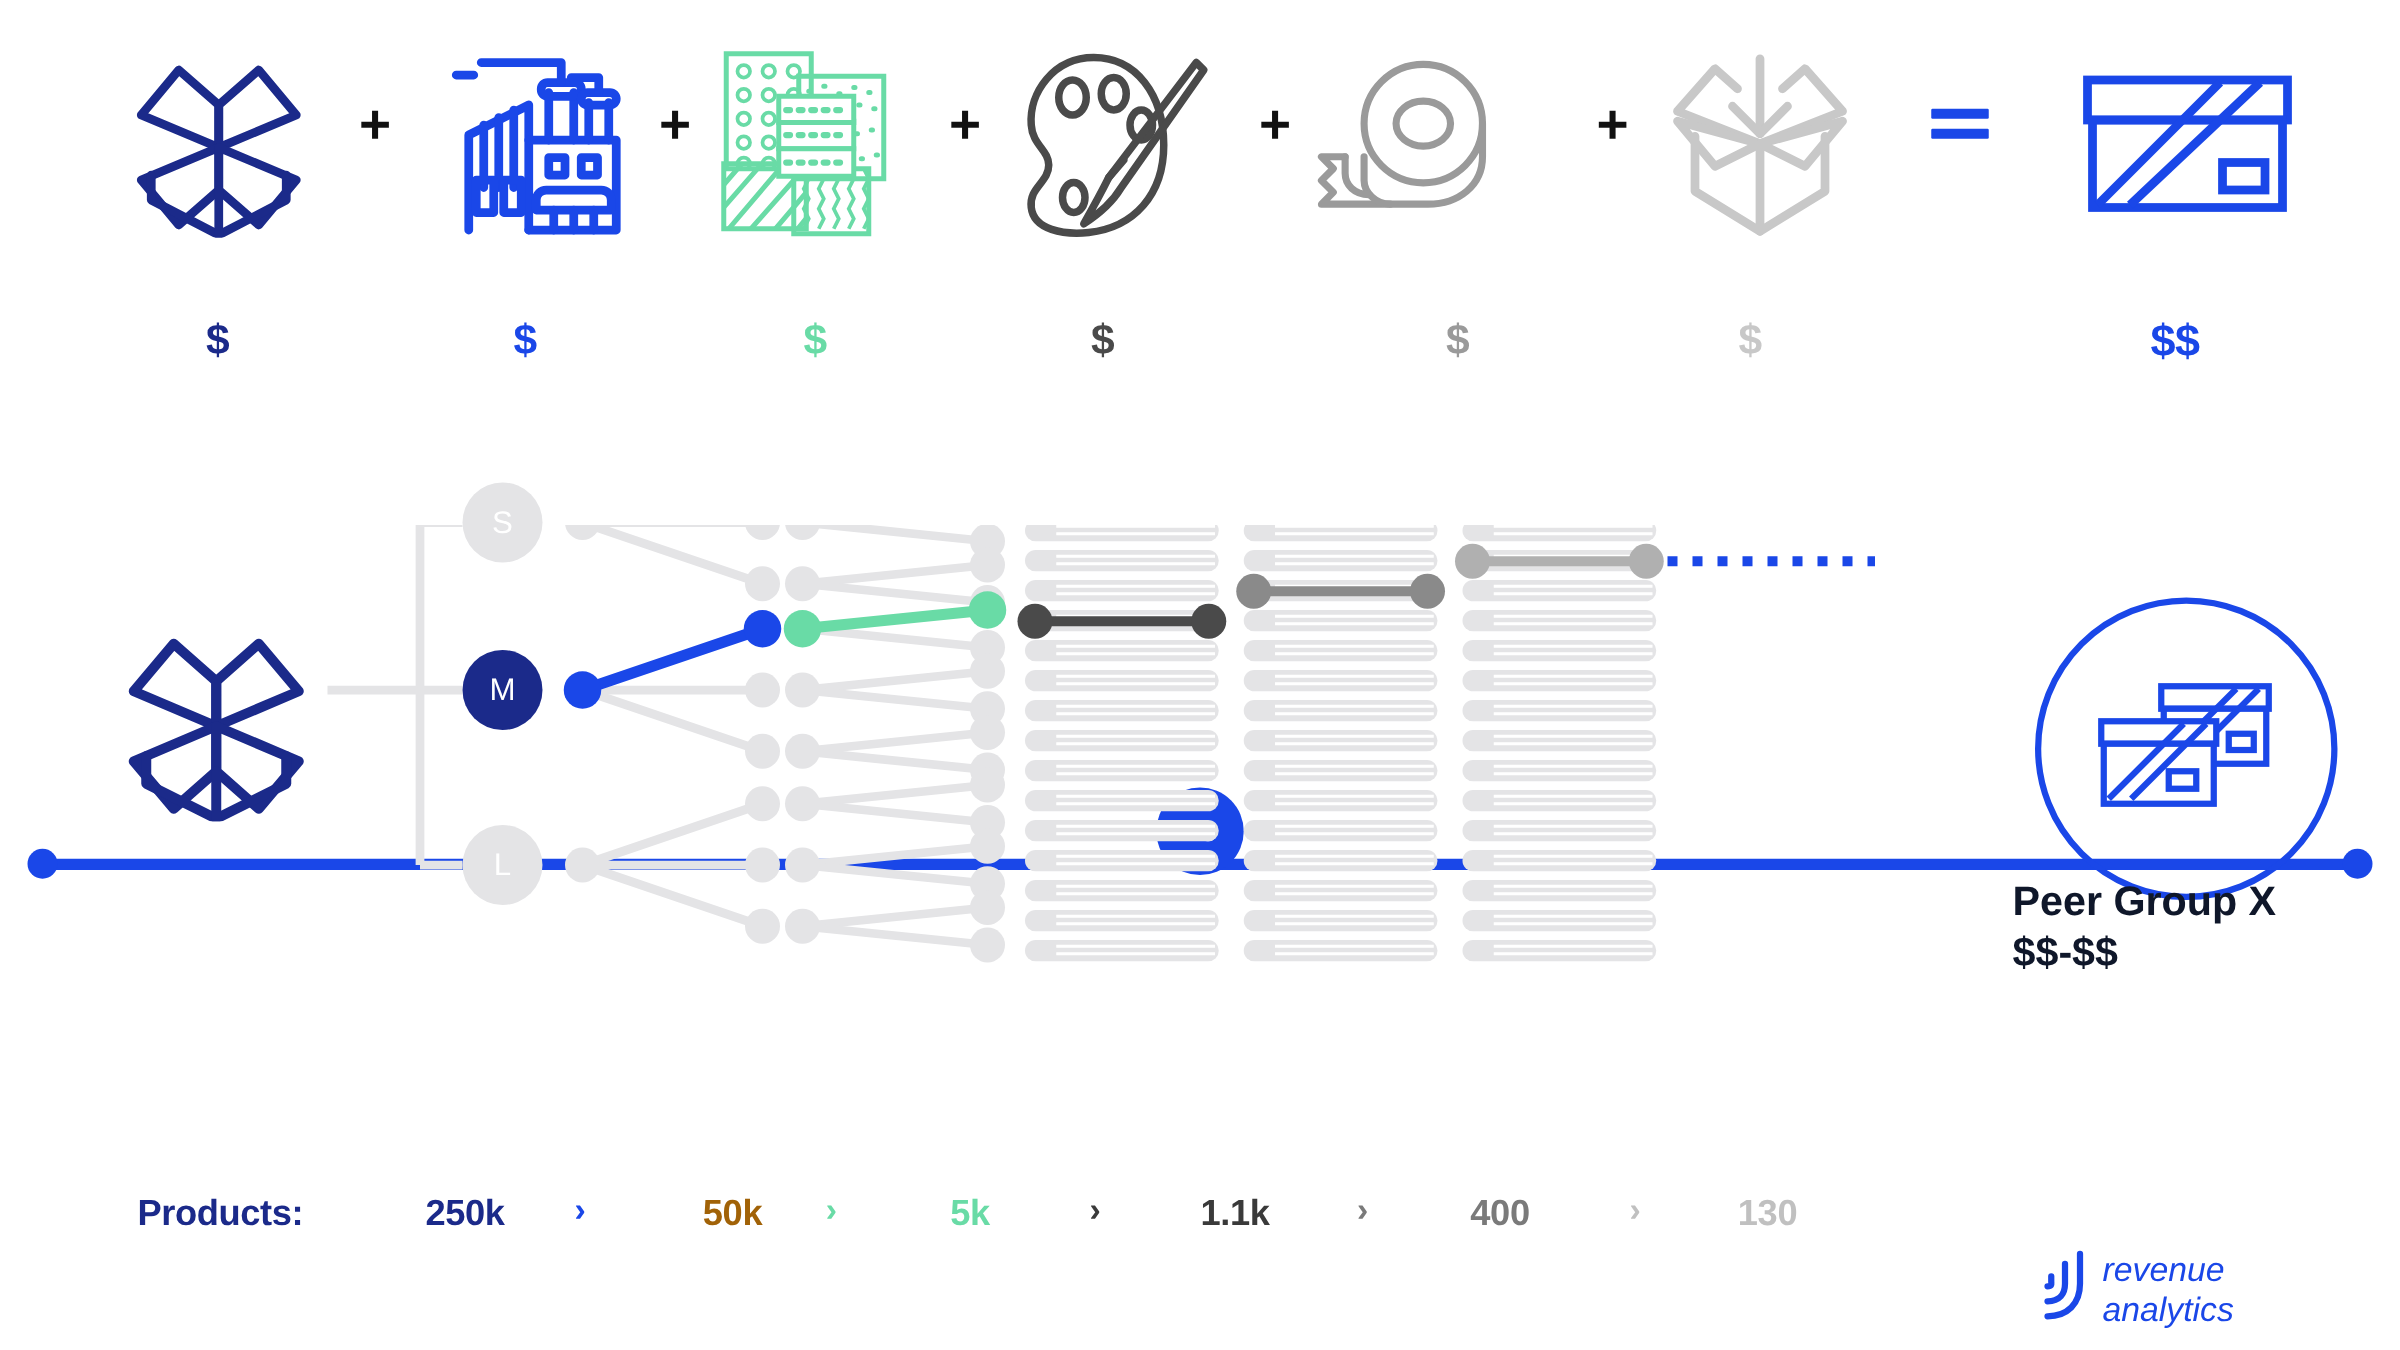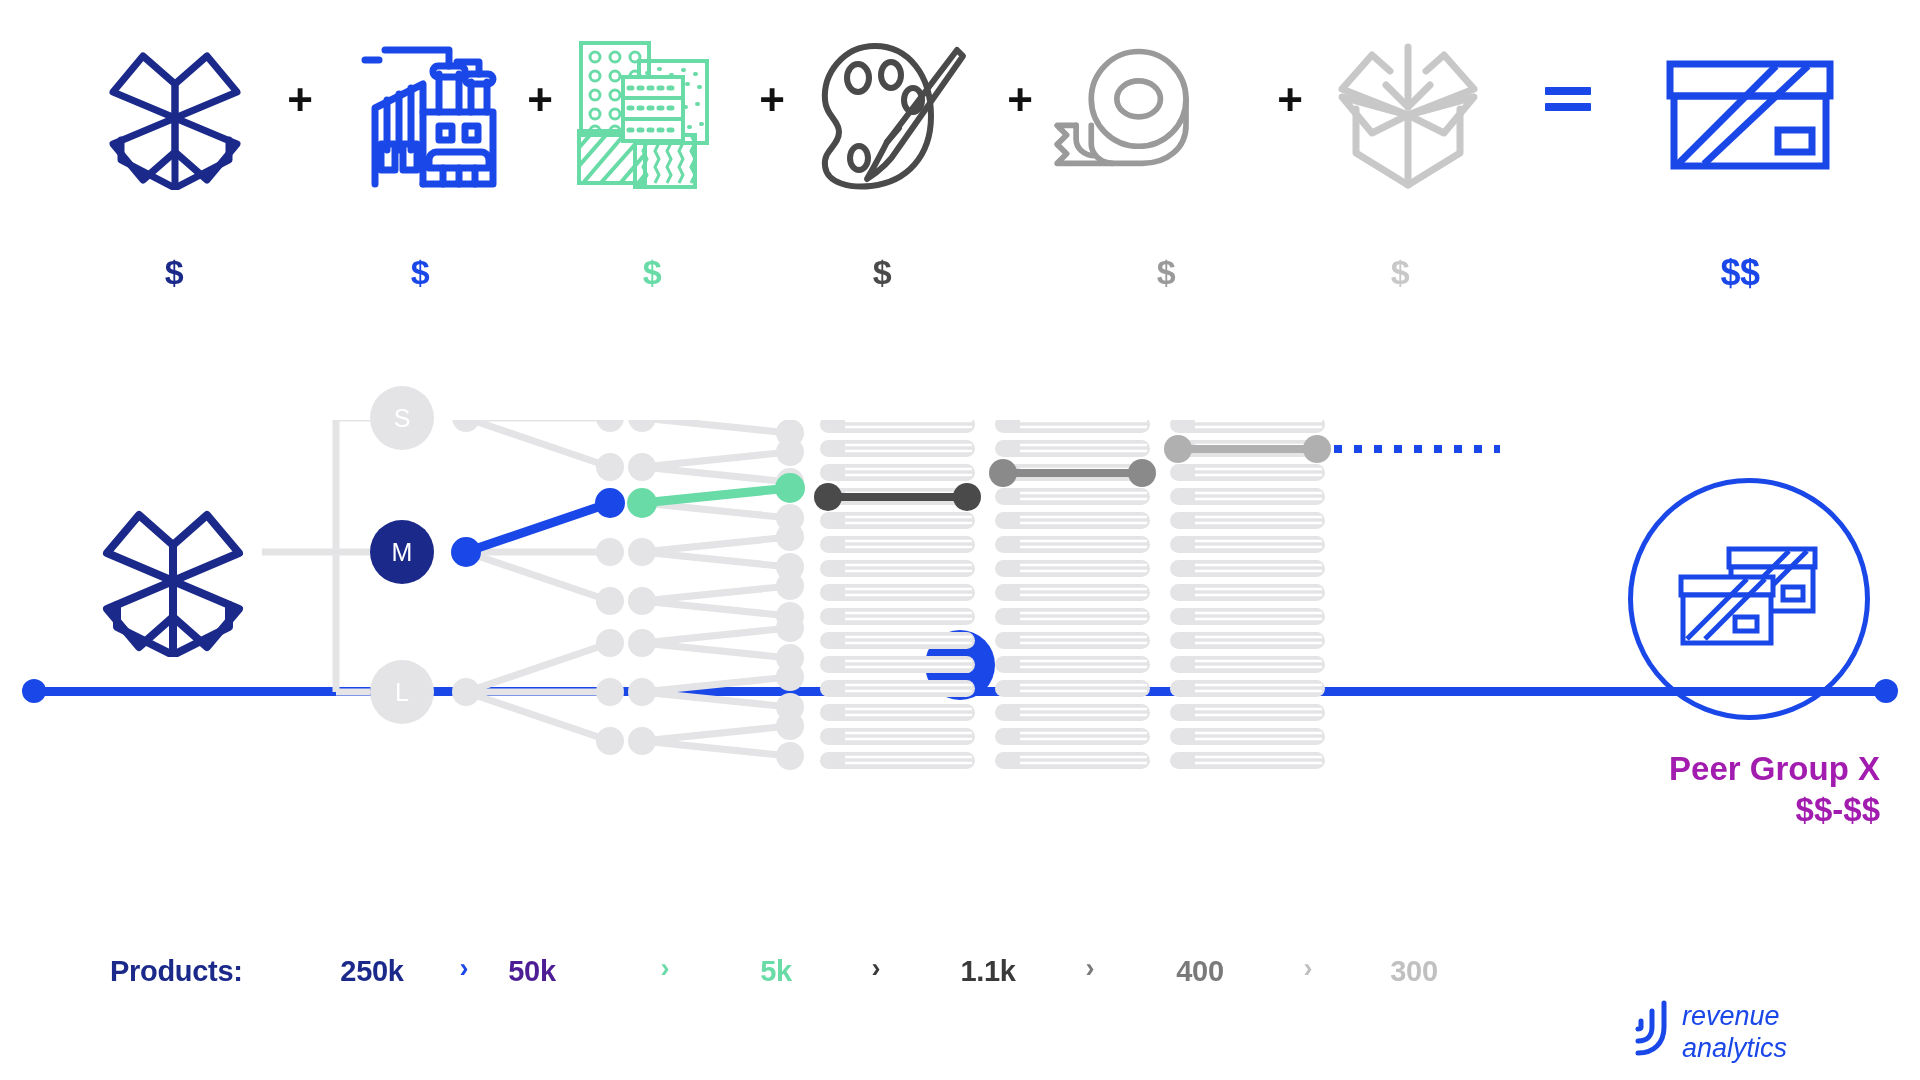--- a/index.html
+++ b/index.html
@@ -36,21 +36,21 @@
   #tree svg{position:absolute;left:0;top:0;}
   .sz-node{position:absolute;width:64px;height:64px;border-radius:50%;
            display:flex;align-items:center;justify-content:center;
            font-size:25px;font-weight:400;color:#ffffff;}
 
   
   #peer{position:absolute;left:1628px;top:478px;width:232px;height:232px;
         border:5px solid #1a47e8;border-radius:50%;
         display:flex;align-items:center;justify-content:center;}
   #peer-label{position:absolute;left:1610px;top:700px;width:270px;
-              text-align:right;color:#a21caf;margin-top:48px;}
+              text-align:left;color:#0f172a;}
   #peer-label .l1{font-size:33px;font-weight:700;line-height:1.25;}
   #peer-label .l2{font-size:33px;font-weight:700;line-height:1.25;}
 
   
   #footer{position:absolute;left:0;top:955px;width:1584px;height:80px;}
   #products-label{position:absolute;left:110px;top:0;font-size:29px;
                   font-weight:700;color:#1b2a8a;letter-spacing:-.3px;}
   .pnum{position:absolute;top:0;transform:translateX(-50%);
         font-size:29px;font-weight:700;letter-spacing:-.3px;}
   .pcar{position:absolute;top:-2px;transform:translateX(-50%);
@@ -582,29 +582,29 @@
 <div id="peer-label">
   <div class="l1">Peer Group X</div>
   <div class="l2">$$-$$</div>
 </div>
 
 <div id="footer">
   <span id="products-label">Products:</span>
 
   <span class="pnum" style="left:372px;color:#1b2a8a;text-align:center;">250k</span>
   <span class="pcar" style="left:464px;color:#1a47e8;">›</span>
-  <span class="pnum" style="left:532px;color:#4c1d95;text-align:right;">50k</span>
+  <span class="pnum" style="left:586px;color:#a16207;text-align:right;">50k</span>
   <span class="pcar" style="left:665px;color:#69dba6;">›</span>
   <span class="pnum" style="left:776px;color:#69dba6;">5k</span>
   <span class="pcar" style="left:876px;color:#3a3a3a;">›</span>
   <span class="pnum" style="left:988px;color:#3a3a3a;">1.1k</span>
   <span class="pcar" style="left:1090px;color:#7a7a7a;">›</span>
   <span class="pnum" style="left:1200px;color:#7a7a7a;">400</span>
   <span class="pcar" style="left:1308px;color:#c0c0c0;">›</span>
-  <span class="pnum" style="left:1414px;color:#c0c0c0;">300</span>
+  <span class="pnum" style="left:1414px;color:#c0c0c0;">130</span>
 </div>
 
 <div id="logo">
   <svg width="230" height="72" viewBox="0 0 230 72">
     <g fill="none" stroke="#1a47e8" stroke-width="5" stroke-linecap="round">
       <path d="M8 58 C24 58 34 48 34 32 L34 8"></path>
       <path d="M8 46 C18 46 22 40 22 32 L22 16"></path>
       <path d="M8 34 C12 34 11 32 11 30 L11 26"></path>
     </g>
     <text x="52" y="30" font-family="Liberation Sans, sans-serif" font-size="27" fill="#1a47e8">revenue</text>

